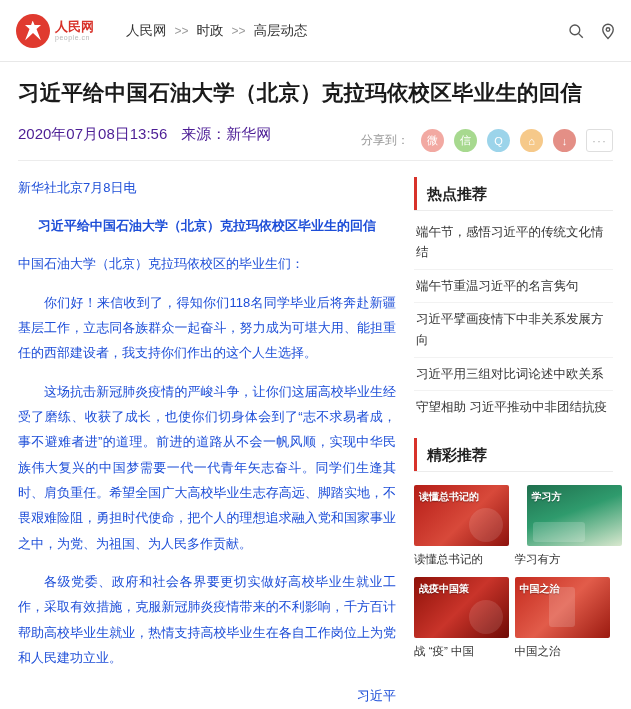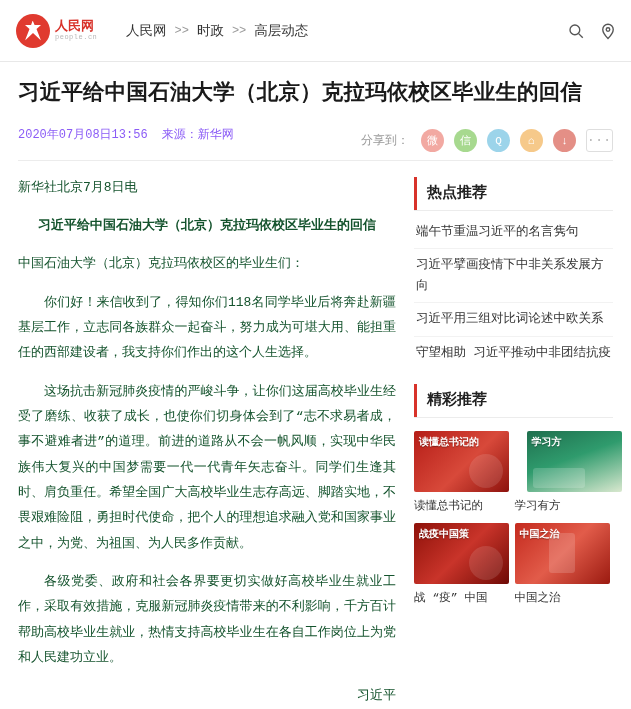--- a/index.html
+++ b/index.html
@@ -7,21 +7,20 @@
     margin: 0; padding: 0;
     width: 631px; height: 709px;
     background: #ffffff;
     font-family: "Liberation Sans", sans-serif;
     overflow: hidden;
   }
   .page {
     position: relative;
     width: 631px; height: 709px;
     background: #fff;
-    font-family: Liberation Mono, monospace;
   }
 
   
   .header {
     height: 62px;
     display: flex;
     align-items: center;
     padding: 0 16px;
     border-bottom: 1px solid #e8e8e8;
     position: relative;
@@ -99,22 +98,22 @@
   .meta-row {
     margin: 12px 18px 0 18px;
     padding-bottom: 11px;
     border-bottom: 1px solid #ececec;
     display: flex;
     align-items: center;
     height: 40px;
     position: relative;
   }
   .meta-left {
-    font-size: 12px;
-    color: #8b5cf6;
+    font-size: 15px;
+    color: #4c1d95;
   }
   .share-area {
     position: absolute;
     right: 0; top: 0;
     height: 40px;
     display: flex;
     align-items: center;
     gap: 10px;
   }
   .share-label { font-size: 12px; color: #999; margin-right: 2px; }
@@ -147,21 +146,21 @@
     gap: 18px;
   }
   .article {
     width: 378px;
     flex: 0 0 378px;
   }
   .article p {
     margin: 0 0 13px 0;
     font-size: 13px;
     line-height: 1.95;
-    color: #14532d;
+    color: #1d4ed8;
     text-align: justify;
   }
   .article p.indent { text-indent: 2em; }
   .article p.center { text-align: center; font-weight: bold; text-indent: 0; }
   .article p.right { text-align: right; text-indent: 0; }
 
   
   .sidebar {
     width: 199px;
     flex: 0 0 199px;
@@ -310,20 +309,21 @@
       <p class="indent">各级党委、政府和社会各界要更切实做好高校毕业生就业工作，采取有效措施，克服新冠肺炎疫情带来的不利影响，千方百计帮助高校毕业生就业，热情支持高校毕业生在各自工作岗位上为党和人民建功立业。</p>
       <p class="right">习近平</p>
 
     </div>
 
     <div class="sidebar">
 
       <div class="panel">
         <div class="panel-head">热点推荐</div>
         <div class="panel-body">
+          <div class="hot-item">端午节，感悟习近平的传统文化情结</div>
           <div class="hot-item">端午节重温习近平的名言隽句</div>
           <div class="hot-item">习近平擘画疫情下中非关系发展方向</div>
           <div class="hot-item">习近平用三组对比词论述中欧关系</div>
           <div class="hot-item">守望相助 习近平推动中非团结抗疫</div>
         </div>
       </div>
 
       <div class="panel">
         <div class="panel-head">精彩推荐</div>
         <div class="panel-body">

